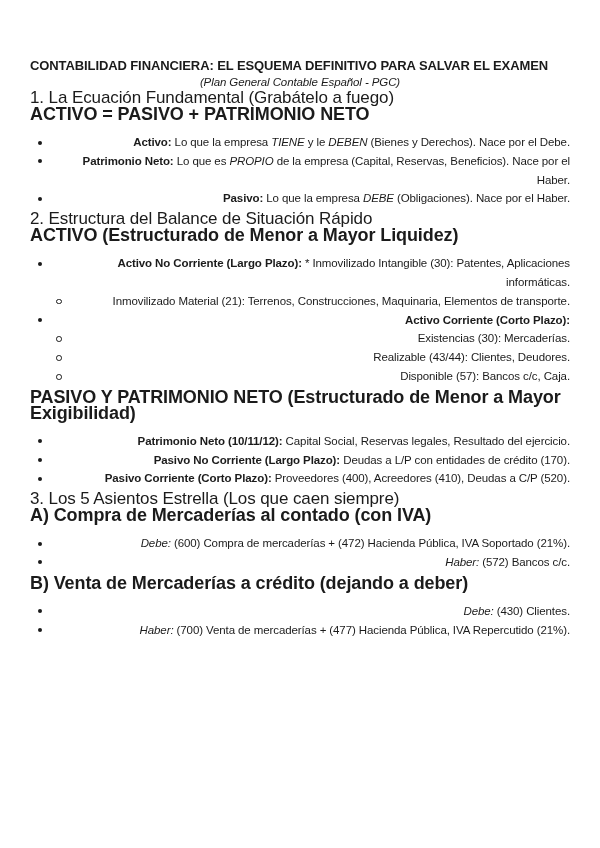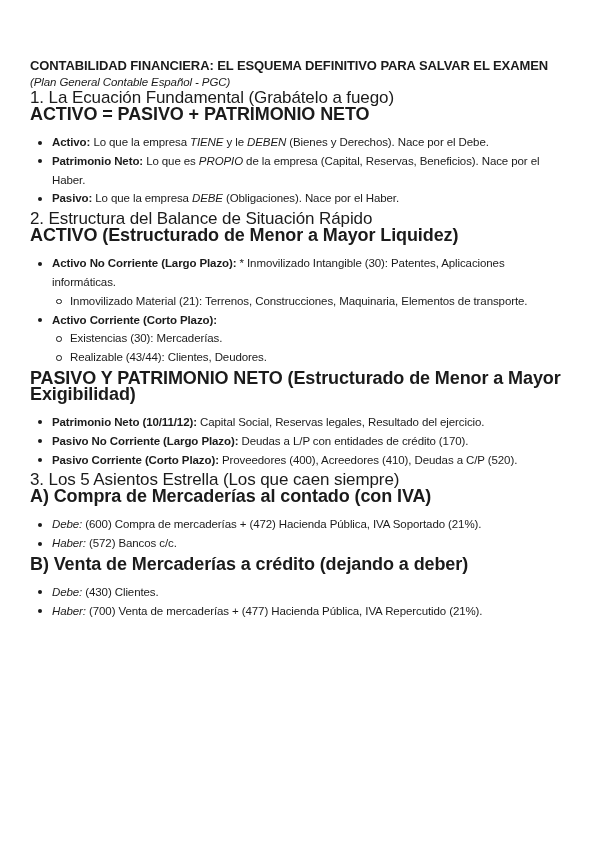--- a/index.html
+++ b/index.html
@@ -20,39 +20,40 @@
   .page p { margin: 0; }
   .title {
     font-size: 13px;
     line-height: 17px;
     font-weight: 700;
   }
   .subtitle {
     margin-top: 5px;
     line-height: 16px;
     font-style: italic;
+    text-align: center;
   }
   .section {
     margin-top: 16px;
     line-height: 16px;
     font-size: 17px;
   }
   .heading {
     margin-top: 16px;
     line-height: 16px;
     font-size: 18px;
     font-weight: 700;
   }
   ul.list {
     margin: 11px 0 0 0;
     padding: 0;
     list-style: none;
   }
   ul.list + .section, ul.list + .heading { margin-top: 3px; }
-  li.li { position: relative; margin: 0; }
+  li.li { position: relative; margin: 0; text-align: right; }
   li.l1 { padding-left: 22px; }
   li.l1::before {
     content: "";
     position: absolute;
     left: 8px;
     top: 7.5px;
     width: 4px;
     height: 4px;
     border-radius: 50%;
     background: #1b1b1b;
@@ -86,20 +87,21 @@
       <li class="li l1"><span class="b">Pasivo:</span><span> Lo que la empresa </span><span class="i">DEBE</span><span> (Obligaciones). Nace por el Haber.</span></li>
     </ul>
     <p class="section">2. Estructura del Balance de Situación Rápido</p>
     <p class="heading">ACTIVO (Estructurado de Menor a Mayor Liquidez)</p>
     <ul class="list">
       <li class="li l1"><span class="b">Activo No Corriente (Largo Plazo):</span><span> * Inmovilizado Intangible (30): Patentes, Aplicaciones informáticas.</span></li>
       <li class="li l2"><span>Inmovilizado Material (21): Terrenos, Construcciones, Maquinaria, Elementos de transporte.</span></li>
       <li class="li l1"><span class="b">Activo Corriente (Corto Plazo):</span></li>
       <li class="li l2"><span>Existencias (30): Mercaderías.</span></li>
       <li class="li l2"><span>Realizable (43/44): Clientes, Deudores.</span></li>
+      <li class="li l2"><span>Disponible (57): Bancos c/c, Caja.</span></li>
     </ul>
     <p class="heading">PASIVO Y PATRIMONIO NETO (Estructurado de Menor a Mayor Exigibilidad)</p>
     <ul class="list">
       <li class="li l1"><span class="b">Patrimonio Neto (10/11/12):</span><span> Capital Social, Reservas legales, Resultado del ejercicio.</span></li>
       <li class="li l1"><span class="b">Pasivo No Corriente (Largo Plazo):</span><span> Deudas a L/P con entidades de crédito (170).</span></li>
       <li class="li l1"><span class="b">Pasivo Corriente (Corto Plazo):</span><span> Proveedores (400), Acreedores (410), Deudas a C/P (520).</span></li>
     </ul>
     <p class="section">3. Los 5 Asientos Estrella (Los que caen siempre)</p>
     <p class="heading">A) Compra de Mercaderías al contado (con IVA)</p>
     <ul class="list">

